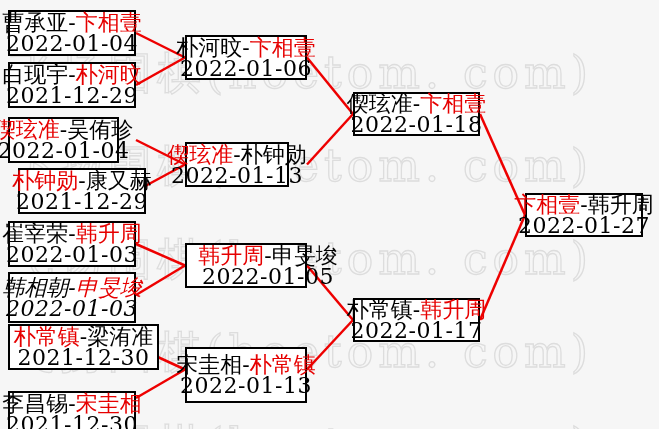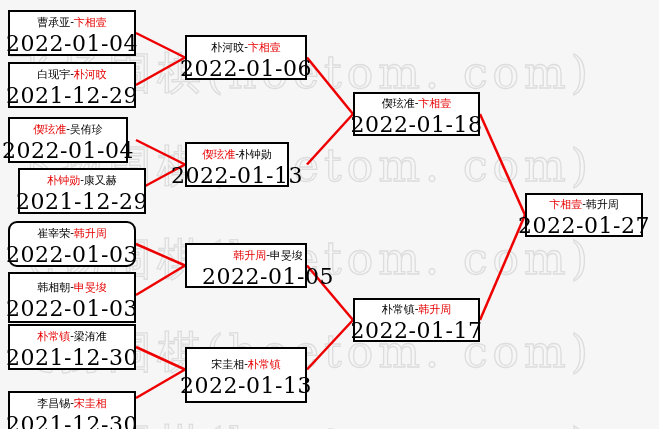--- a/index.html
+++ b/index.html
@@ -15,21 +15,21 @@
     user-select:none; pointer-events:none;
     font-family:"DejaVu Serif","Liberation Serif",serif;
   }
   .connectors { position:absolute; left:0; top:0; width:659px; height:429px; }
   .match-box {
     position:absolute; box-sizing:border-box;
     background:#ffffff; border:2px solid #000000;
     display:flex; flex-direction:column; align-items:center; justify-content:center;
     line-height:21px; text-align:center;
   }
-  .names { font-size:11px; color:#000000; white-space:nowrap; }
+  .names { font-size:22px; color:#000000; white-space:nowrap; }
   .p.win { color:#e60000; }
   .date { font-size:22px; color:#000000; letter-spacing:0.5px; white-space:nowrap; }
 </style>
 </head>
 <body>
 
 <div class="stage">
   <div id="watermark-layer">
       <div class="watermark-row" style="top: 44px; left: 10px;">飞扬围棋(hoetom. com)</div>
       <div class="watermark-row" style="top: 137px; left: 10px;">飞扬围棋(hoetom. com)</div>
@@ -55,37 +55,37 @@
     </svg>
   <div id="boxes">
       <div class="match-box" style="left: 8px; top: 10px; width: 128px; height: 46px;">
     <div class="names"><span class="p left">曹承亚</span><span class="dash">-</span><span class="p right win">卞相壹</span></div>
     <div class="date">2022-01-04</div>
   </div>
       <div class="match-box" style="left: 8px; top: 62px; width: 128px; height: 46px;">
     <div class="names"><span class="p left">白现宇</span><span class="dash">-</span><span class="p right win">朴河旼</span></div>
     <div class="date">2021-12-29</div>
   </div>
-      <div class="match-box" style="left: 8px; top: 117px; width: 120px; height: 46px;">
+      <div class="match-box" style="left: 8px; top: 117px; width: 111px; height: 46px;">
     <div class="names"><span class="p left win">偰玹准</span><span class="dash">-</span><span class="p right">吴侑珍</span></div>
     <div class="date">2022-01-04</div>
   </div>
       <div class="match-box" style="left: 8px; top: 168px; width: 128px; height: 46px; margin-left: 10px;">
     <div class="names"><span class="p left win">朴钟勋</span><span class="dash">-</span><span class="p right">康又赫</span></div>
     <div class="date">2021-12-29</div>
   </div>
-      <div class="match-box" style="left: 8px; top: 221px; width: 128px; height: 46px; border-radius: 9px;">
+      <div class="match-box" style="left: 8px; top: 221px; width: 128px; height: 46px;">
     <div class="names"><span class="p left">崔宰荣</span><span class="dash">-</span><span class="p right win">韩升周</span></div>
     <div class="date">2022-01-03</div>
   </div>
-      <div class="match-box" style="left: 8px; top: 272px; width: 128px; height: 51px;">
+      <div class="match-box" style="left: 8px; top: 272px; width: 128px; height: 51px; font-style: italic;">
     <div class="names"><span class="p left">韩相朝</span><span class="dash">-</span><span class="p right win">申旻埈</span></div>
     <div class="date">2022-01-03</div>
   </div>
-      <div class="match-box" style="left: 8px; top: 324px; width: 128px; height: 46px;">
+      <div class="match-box" style="left: 8px; top: 324px; width: 151px; height: 46px;">
     <div class="names"><span class="p left win">朴常镇</span><span class="dash">-</span><span class="p right">梁洧准</span></div>
     <div class="date">2021-12-30</div>
   </div>
       <div class="match-box" style="left: 8px; top: 391px; width: 128px; height: 46px; text-align: right;">
     <div class="names"><span class="p left">李昌锡</span><span class="dash">-</span><span class="p right win">宋圭相</span></div>
     <div class="date">2021-12-30</div>
   </div>
       <div class="match-box" style="left: 185px; top: 35px; width: 122px; height: 45px;">
     <div class="names"><span class="p left">朴河旼</span><span class="dash">-</span><span class="p right win">卞相壹</span></div>
     <div class="date">2022-01-06</div>

